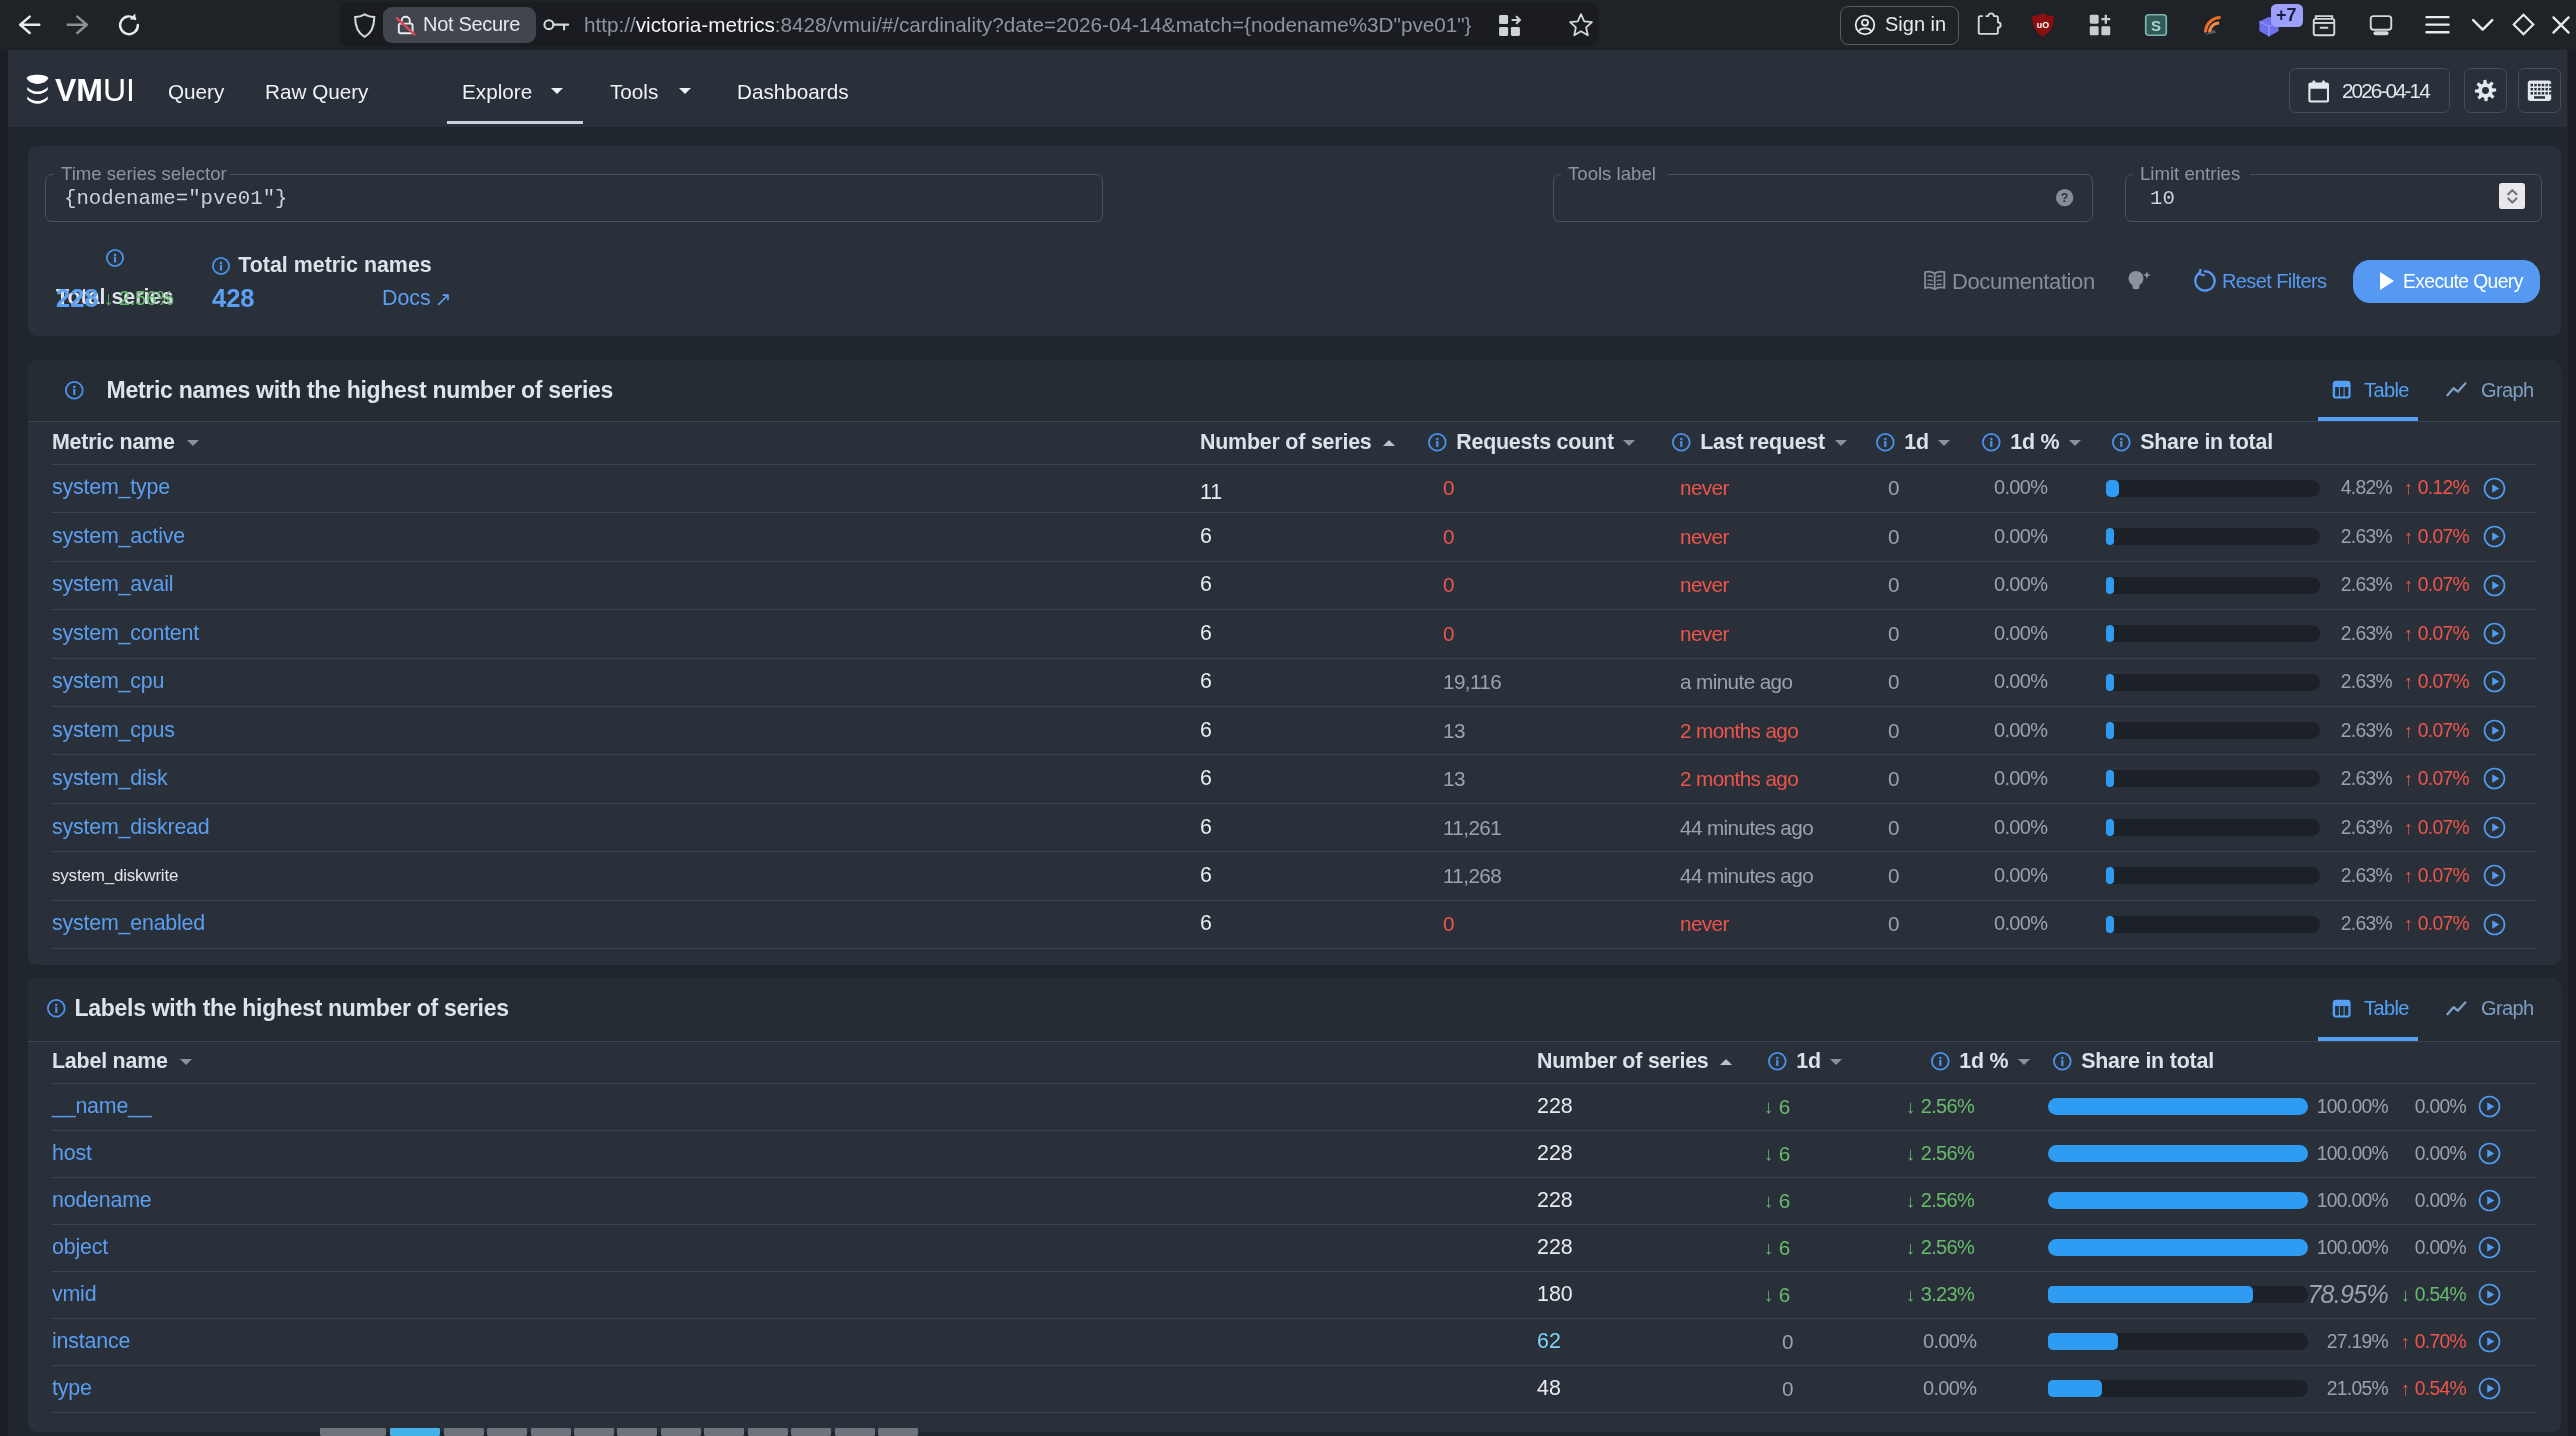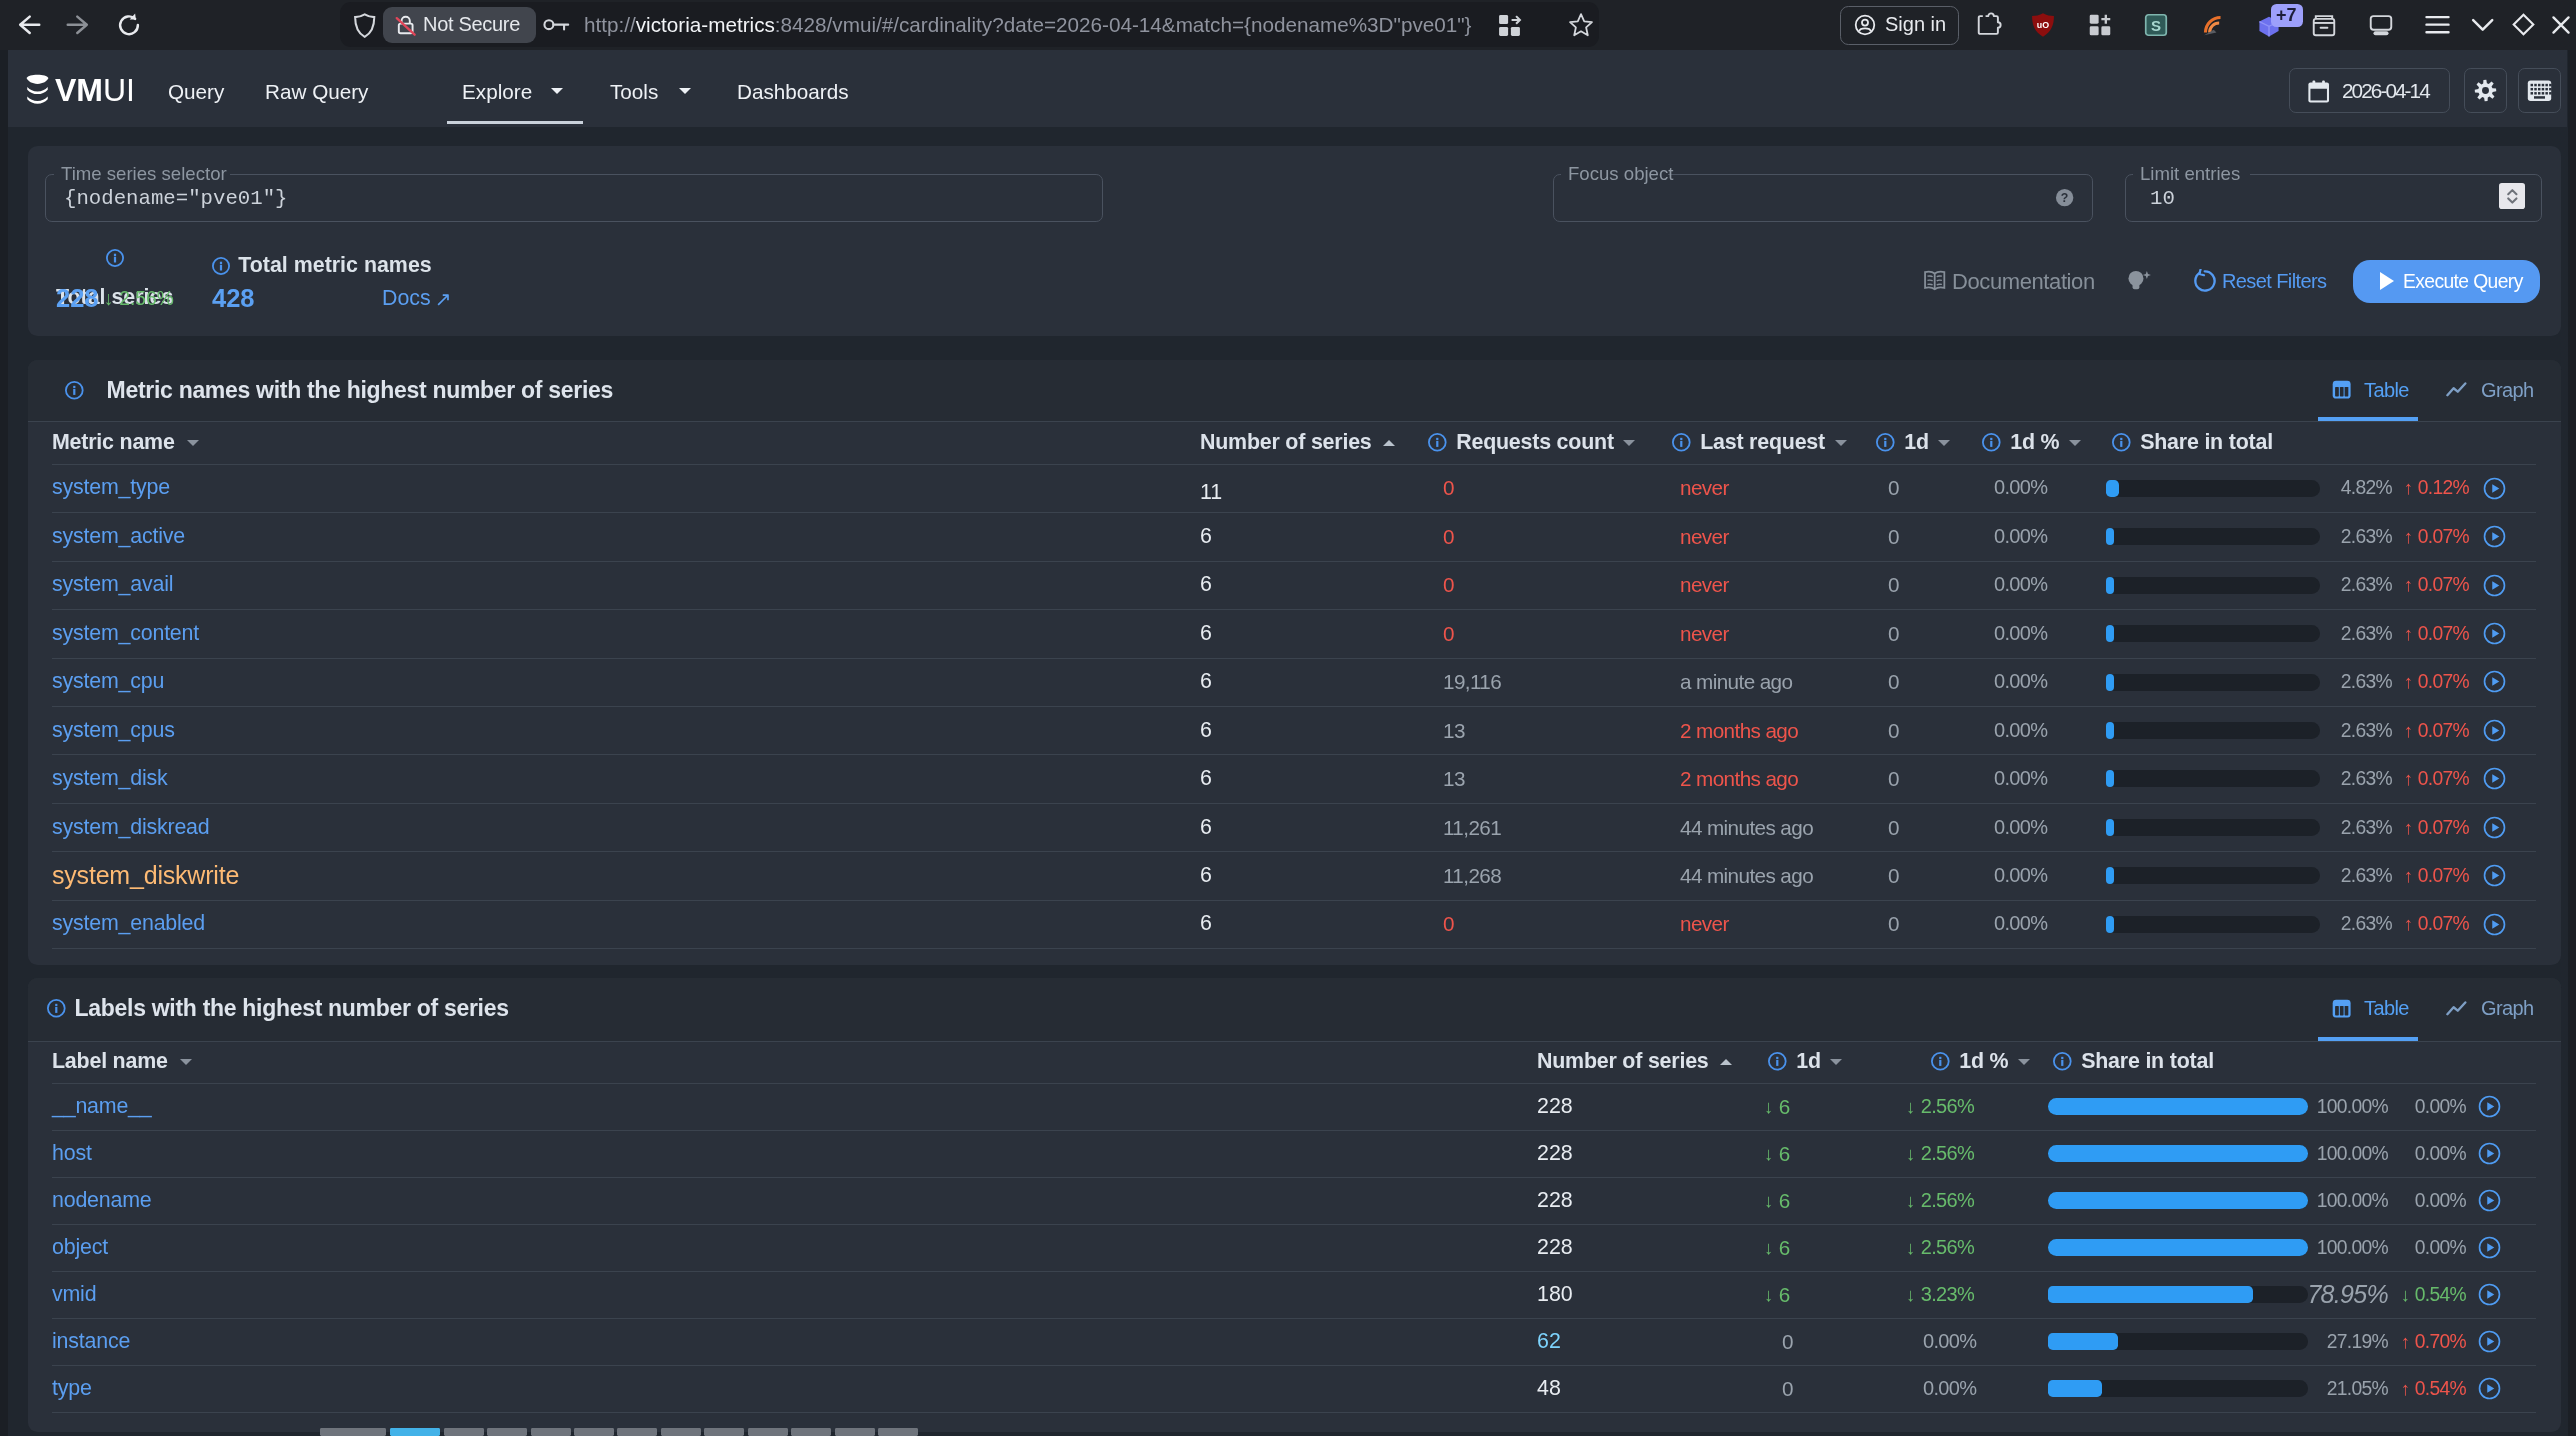--- a/index.html
+++ b/index.html
@@ -153,21 +153,21 @@
     <rect x="32.0" y="19" width="3.6" height="3.6" fill="#2a303a"></rect>
     <rect x="10" y="25" width="16" height="3.6" fill="#2a303a"></rect>
   </svg>
 <div class="abs" style="left:27.6px;top:146px;width:2533px;height:190px;background:#2a303a;border-radius:9.6px;"></div>
 <div class="abs" style="left:45px;top:174px;width:1058px;height:48px;border:1.4px solid #4a525f;border-radius:6.9px;"></div>
 <div class="abs" style="left:54px;top:165px;width:176px;height:16.5px;background:#2a303a;"></div>
 <div class="t" style="top:157px;height:33px;line-height:33px;font-size:18.6px;color:#8d96a1;left:61px;">Time series selector</div>
 <div class="t" style="top:182px;height:33px;line-height:33px;font-size:20.7px;color:#ccd2da;left:64px;font-family:'Liberation Mono',monospace;">{nodename="pve01"}</div>
 <div class="abs" style="left:1553px;top:174px;width:540px;height:48px;border:1.4px solid #4a525f;border-radius:6.9px;"></div>
 <div class="abs" style="left:1561px;top:165px;width:107px;height:16.5px;background:#2a303a;"></div>
-<div class="t" style="top:157px;height:33px;line-height:33px;font-size:18.6px;color:#8d96a1;left:1568px;">Focus object</div>
+<div class="t" style="top:157px;height:33px;line-height:33px;font-size:18.6px;color:#8d96a1;left:1568px;">Tools label</div>
 <svg class="abs" style="left:2055px;top:188px" width="19.3" height="19.3" viewBox="0 0 28 28">
 <circle cx="14" cy="14" r="12.6" fill="#858d98"></circle>
 <text x="14" y="20" font-size="18" font-weight="bold" fill="#2a303a" text-anchor="middle" font-family="Liberation Sans">?</text>
   </svg>
 <div class="abs" style="left:2125px;top:174px;width:417px;height:48px;border:1.4px solid #4a525f;border-radius:6.9px;"></div>
 <div class="abs" style="left:2133px;top:165px;width:117px;height:16.5px;background:#2a303a;"></div>
 <div class="t" style="top:157px;height:33px;line-height:33px;font-size:18.6px;color:#8d96a1;left:2140px;">Limit entries</div>
 <div class="t" style="top:182px;height:33px;line-height:33px;font-size:20.7px;color:#ccd2da;left:2150px;font-family:'Liberation Mono',monospace;">10</div>
 <div class="abs" style="left:2499px;top:183px;width:26px;height:26px;background:#e7e7ec;border-radius:2.8px;"></div>
 <svg class="abs" style="left:2502px;top:186px" width="20.7" height="20.7" viewBox="0 0 30 30">
@@ -433,21 +433,21 @@
 <div class="t" style="top:811px;height:33px;line-height:33px;font-size:19.3px;color:#9aa3ad;right:184px;letter-spacing:-0.7px;">2.63%</div>
 <div class="fr" style="top:811px;height:33px;gap:4.8px;right:107px;">
     <span style="font-size:18.6px;color:#ee544b;">↑</span>
     <span style="font-size:19.3px;color:#ee544b;letter-spacing:-0.7px;">0.07%</span>
   </div>
 <svg class="abs" style="left:2483px;top:816px" width="23" height="23" viewBox="0 0 36 36">
     <circle cx="18" cy="18" r="15.6" fill="none" stroke="#4f9cf3" stroke-width="2.6"></circle>
     <path d="M14.5 11.5 L25.5 18 L14.5 24.5 Z" fill="#4f9cf3"></path>
   </svg>
 <div class="abs" style="left:52px;top:851px;width:2484px;height:1.4px;background:#3b434e;"></div>
-<div class="t" style="top:859px;height:33px;line-height:33px;font-size:25px;color:#fdba74;left:52px;letter-spacing:-0.2px;">system_diskwrite</div>
+<div class="t" style="top:859px;height:33px;line-height:33px;font-size:17px;color:#e5e5e5;left:52px;letter-spacing:-0.2px;">system_diskwrite</div>
 <div class="t" style="top:859px;height:33px;line-height:33px;font-size:21.4px;color:#e8ecf1;left:1200px;">6</div>
 <div class="t" style="top:859px;height:33px;line-height:33px;font-size:20.7px;color:#9aa3ad;left:1443px;letter-spacing:-0.6px;">11,268</div>
 <div class="t" style="top:859px;height:33px;line-height:33px;font-size:20.7px;color:#9aa3ad;left:1680px;letter-spacing:-0.6px;">44 minutes ago</div>
 <div class="t" style="top:859px;height:33px;line-height:33px;font-size:20.7px;color:#9aa3ad;left:1888px;">0</div>
 <div class="t" style="top:859px;height:33px;line-height:33px;font-size:20px;color:#9aa3ad;left:1994px;letter-spacing:-0.7px;">0.00%</div>
 <div class="abs" style="left:2106px;top:867px;width:214px;height:16.5px;background:#1c2128;border-radius:8.3px;"></div>
 <div class="abs" style="left:2106px;top:867px;width:7.6px;height:16.5px;background:#2f9cf4;border-radius:4.8px;"></div>
 <div class="t" style="top:859px;height:33px;line-height:33px;font-size:19.3px;color:#9aa3ad;right:184px;letter-spacing:-0.7px;">2.63%</div>
 <div class="fr" style="top:859px;height:33px;gap:4.8px;right:107px;">
     <span style="font-size:18.6px;color:#ee544b;">↑</span>

